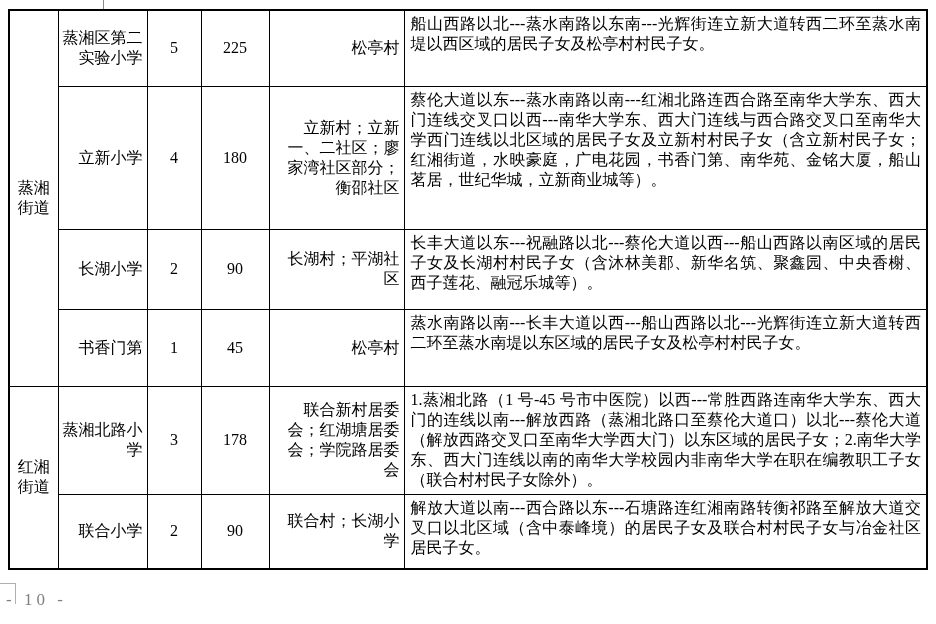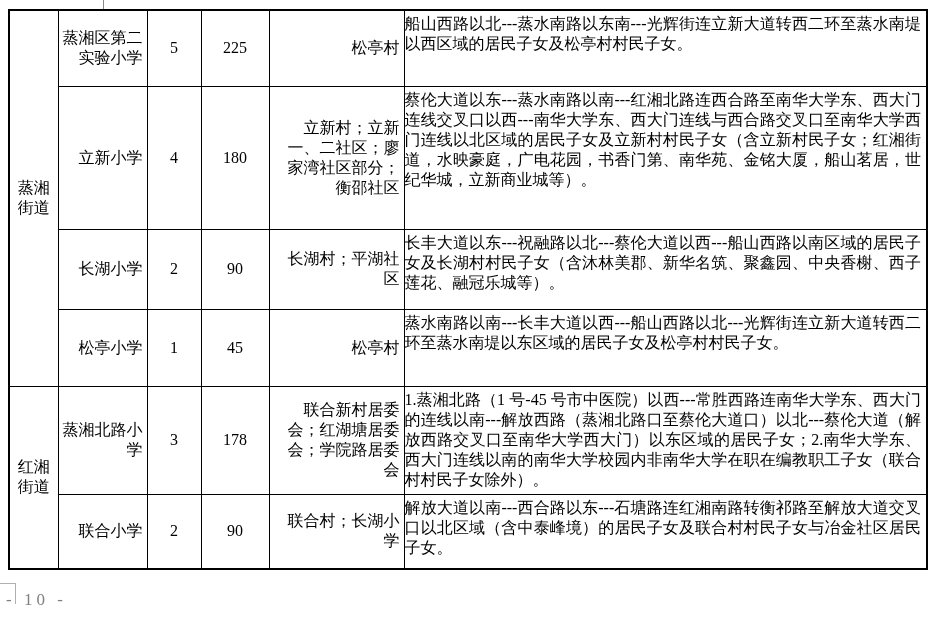--- a/index.html
+++ b/index.html
@@ -40,21 +40,21 @@
     text-align:center;vertical-align:middle;
     padding:2px;
   }
   td.c-vill{
     text-align:right;vertical-align:middle;
     padding:2px 4px;
     line-height:21px;
   }
   td.c-scope{
     text-align:justify;vertical-align:top;
-    padding:3px 5px 2px 0;
+    padding:3px 5px 2px 6px;
     font-size:15px;
     line-height:18px;
   }
   .corner-mark{
     position:absolute;left:0;top:583px;
     width:15px;height:20px;
     border-top:1px solid #b0b0b0;
     border-right:1px solid #b0b0b0;
   }
   .page-number{
@@ -98,21 +98,21 @@
         <td class="c-scope">蔡伦大道以东---蒸水南路以南---红湘北路连西合路至南华大学东、西大门连线交叉口以西---南华大学东、西大门连线与西合路交叉口至南华大学西门连线以北区域的居民子女及立新村村民子女（含立新村民子女；红湘街道，水映豪庭，广电花园，书香门第、南华苑、金铭大厦，船山茗居，世纪华城，立新商业城等）。</td>
       </tr>
       <tr style="height:80px">
         <td class="c-school">长湖小学</td>
         <td class="c-num">2</td>
         <td class="c-num">90</td>
         <td class="c-vill">长湖村；平湖社区</td>
         <td class="c-scope">长丰大道以东---祝融路以北---蔡伦大道以西---船山西路以南区域的居民子女及长湖村村民子女（含沐林美郡、新华名筑、聚鑫园、中央香榭、西子莲花、融冠乐城等）。</td>
       </tr>
       <tr style="height:77px">
-        <td class="c-school">松亭小学</td>
+        <td class="c-school">书香门第</td>
         <td class="c-num">1</td>
         <td class="c-num">45</td>
         <td class="c-vill">松亭村</td>
         <td class="c-scope">蒸水南路以南---长丰大道以西---船山西路以北---光辉街连立新大道转西二环至蒸水南堤以东区域的居民子女及松亭村村民子女。</td>
       </tr>
       <tr style="height:108px">
         <td class="c-street" rowspan="2">红湘街道</td>
         <td class="c-school">蒸湘北路小学</td>
         <td class="c-num">3</td>
         <td class="c-num">178</td>

